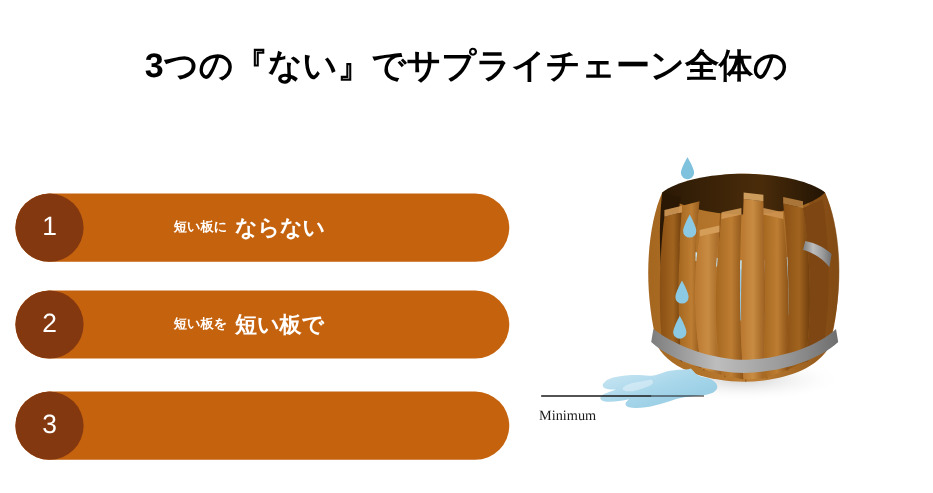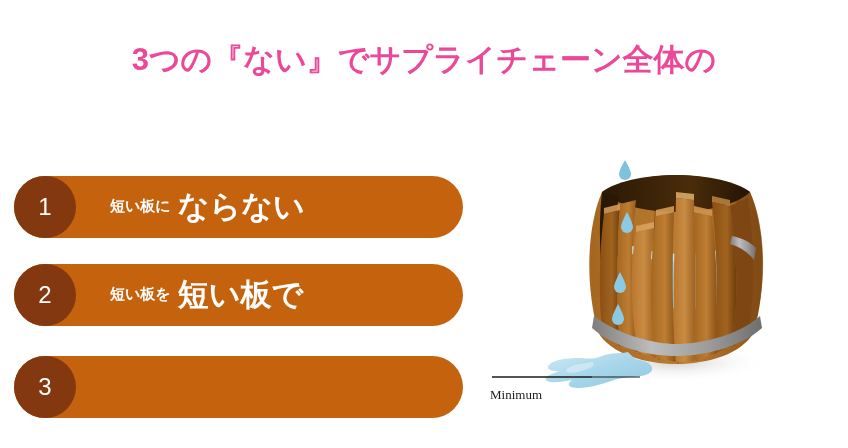--- a/index.html
+++ b/index.html
@@ -8,21 +8,21 @@
     background:#ffffff;
     font-family:"Liberation Sans", sans-serif;
     overflow:hidden;
   }
   #slide { position:relative; width:848px; height:448px; background:#fff; }
 
   
   #title {
     position:absolute; left:0; top:38px; width:848px;
     text-align:center;
-    color:#ec4899;
+    color:#000000;
     font-size:31px;
     font-weight:bold;
     line-height:44px;
     letter-spacing:0px;
   }
   #title .line { display:block; white-space:nowrap; }
 
   
   .pill {
     position:absolute;
@@ -55,32 +55,33 @@
   .pill-text {
     position:absolute;
     left:96px;
     top:0; height:62px;
     display:flex;
     align-items:center;
     color:#ffffff;
     white-space:nowrap;
   }
   .pill-text .small {
-    font-size:15px;
+    font-size:12px;
     font-weight:bold;
     padding-bottom:2px;
+    margin-left:48px;
   }
   .pill-text .big {
-    font-size:31px;
+    font-size:20px;
     font-weight:bold;
     margin-left:7px;
   }
 
   
-  #figure { position:absolute; left:480px; top:140px; width:368px; height:308px; }
+  #figure { position:absolute; left:480px; top:123px; width:368px; height:308px; }
   #barrel-svg { position:absolute; left:0; top:0; }
 
   #minimum-label {
     position:absolute;
     left:10px; top:247px;
     font-family:"Liberation Serif", serif;
     font-size:13px;
     color:#1a1a1a;
     white-space:nowrap;
   }

